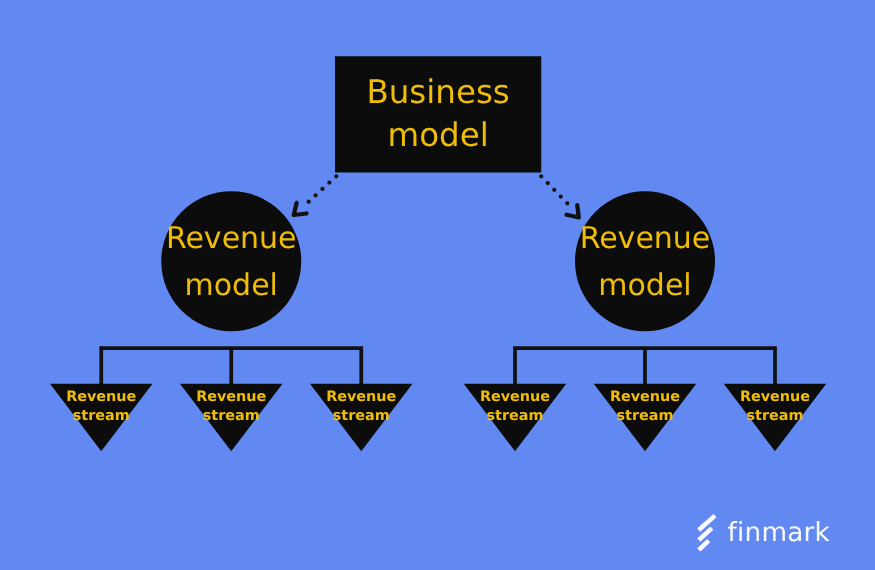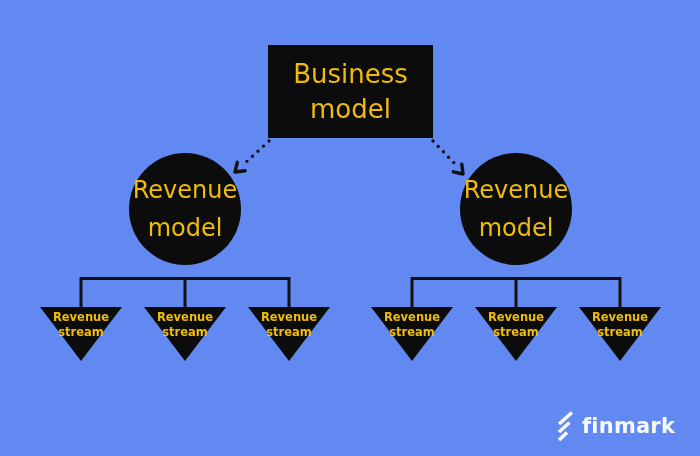--- a/index.html
+++ b/index.html
@@ -33,21 +33,21 @@
   .stream-label{
     position:absolute;top:310px;width:82px;
     color:var(--gold,#EFBD09);
     font-size:11.5px;line-height:14.5px;font-weight:700;
     text-align:center;white-space:pre-line;
   }
   .brand{
     position:absolute;left:556px;top:409px;height:34px;
     display:flex;align-items:center;gap:8px;
     color:var(--brand-white,#F8FAFF);
-    font-size:21px;font-weight:700;letter-spacing:.2px;
+    font-size:21px;font-weight:400;letter-spacing:.2px;
   }
   .brand-icon line{stroke:var(--brand-white,#F8FAFF);stroke-width:3.6;}
 </style>
 </head>
 <body>
 
 <div class="stage">
 
   <svg class="overlay" viewBox="0 0 700 456">
 

